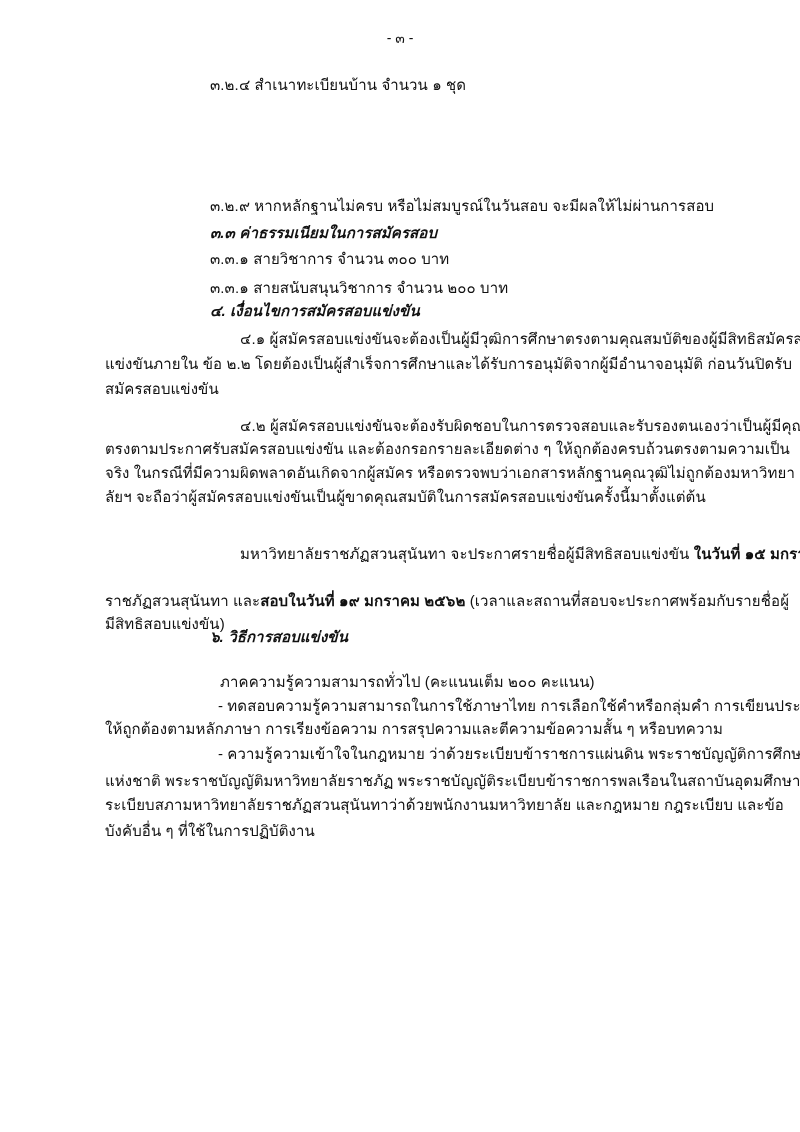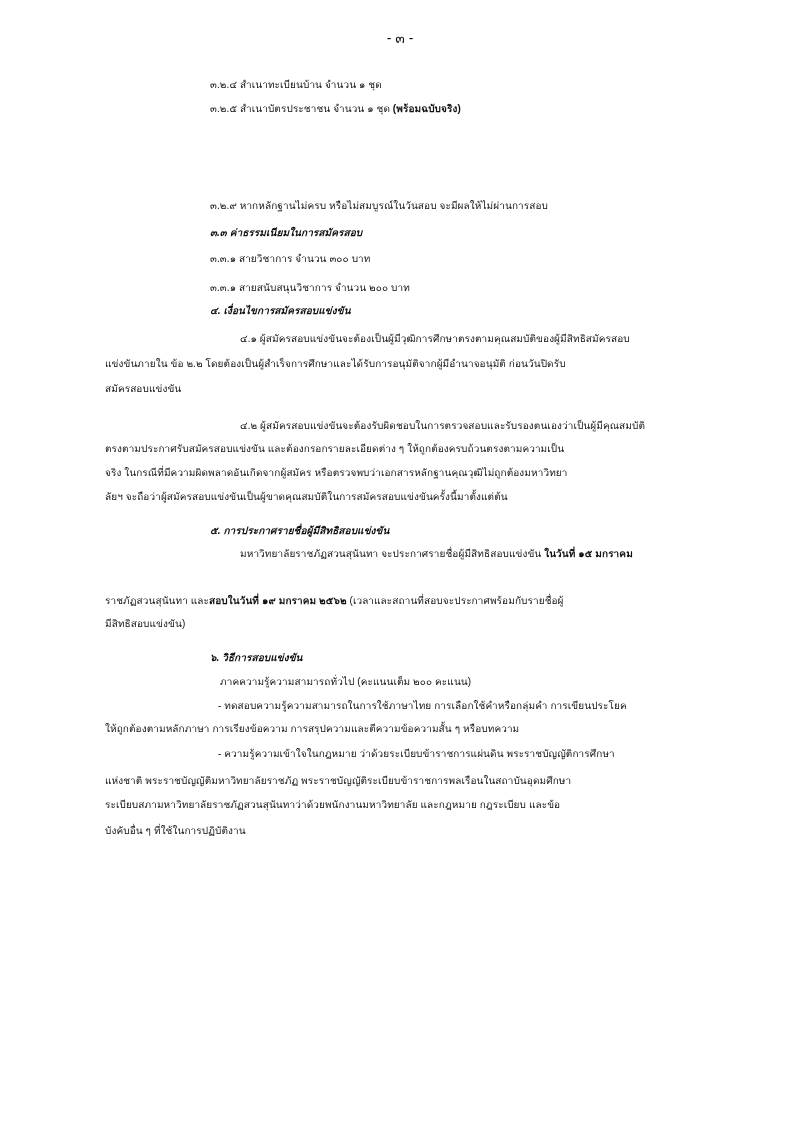--- a/index.html
+++ b/index.html
@@ -8,21 +8,21 @@
     width:800px;
     height:1132px;
     background:#ffffff;
     font-family:"Liberation Sans", sans-serif;
     color:#111111;
     overflow:hidden;
   }
   .ln{
     position:absolute;
     white-space:nowrap;
-    font-size:10px;
+    font-size:15px;
     line-height:22px;
     letter-spacing:0.1px;
     text-align:center;
   }
   .pageno{
     position:absolute;
     top:27px;
     left:0;
     width:100%;
     text-align:center;
@@ -34,51 +34,49 @@
 </style>
 </head>
 <body>
 
 <div class="page">
 
   <div class="pageno">- ๓ -</div>
 
   <div class="ln" style="top:74px;left:210px">๓.๒.๔ สำเนาทะเบียนบ้าน จำนวน ๑ ชุด</div>
 
-  <div class="ln" style="top:98px;left:210px"><span>๓.๒.๕ สำเนาบัตรประชาชน จำนวน ๑ ชุด </span><span class="b">(พร้อมฉบับจริง)</span></div>
 
 
 
 
   <div class="ln" style="top:195px;left:210px">๓.๒.๙ หากหลักฐานไม่ครบ หรือไม่สมบูรณ์ในวันสอบ จะมีผลให้ไม่ผ่านการสอบ</div>
 
   <div class="ln hd" style="top:222px;left:210px">๓.๓ ค่าธรรมเนียมในการสมัครสอบ</div>
   <div class="ln" style="top:248px;left:210px">๓.๓.๑ สายวิชาการ จำนวน ๓๐๐ บาท</div>
   <div class="ln" style="top:277px;left:210px">๓.๓.๑ สายสนับสนุนวิชาการ จำนวน ๒๐๐ บาท</div>
 
   <div class="ln hd" style="top:300px;left:210px">๔. เงื่อนไขการสมัครสอบแข่งขัน</div>
   <div class="ln" style="top:328px;left:240px">๔.๑ ผู้สมัครสอบแข่งขันจะต้องเป็นผู้มีวุฒิการศึกษาตรงตามคุณสมบัติของผู้มีสิทธิสมัครสอบ</div>
   <div class="ln" style="top:353px;left:105px">แข่งขันภายใน ข้อ ๒.๒ โดยต้องเป็นผู้สำเร็จการศึกษาและได้รับการอนุมัติจากผู้มีอำนาจอนุมัติ ก่อนวันปิดรับ</div>
   <div class="ln" style="top:378px;left:105px">สมัครสอบแข่งขัน</div>
 
   <div class="ln" style="top:415px;left:240px">๔.๒ ผู้สมัครสอบแข่งขันจะต้องรับผิดชอบในการตรวจสอบและรับรองตนเองว่าเป็นผู้มีคุณสมบัติ</div>
   <div class="ln" style="top:438px;left:105px">ตรงตามประกาศรับสมัครสอบแข่งขัน และต้องกรอกรายละเอียดต่าง ๆ ให้ถูกต้องครบถ้วนตรงตามความเป็น</div>
   <div class="ln" style="top:462px;left:105px">จริง ในกรณีที่มีความผิดพลาดอันเกิดจากผู้สมัคร หรือตรวจพบว่าเอกสารหลักฐานคุณวุฒิไม่ถูกต้องมหาวิทยา</div>
   <div class="ln" style="top:486px;left:105px">ลัยฯ จะถือว่าผู้สมัครสอบแข่งขันเป็นผู้ขาดคุณสมบัติในการสมัครสอบแข่งขันครั้งนี้มาตั้งแต่ต้น</div>
 
-  <div class="ln hd" style="top:520px;left:210px">๕. การประกาศรายชื่อผู้มีสิทธิสอบแข่งขัน</div>
 
   <div class="ln" style="top:543px;left:240px"><span>มหาวิทยาลัยราชภัฏสวนสุนันทา จะประกาศรายชื่อผู้มีสิทธิสอบแข่งขัน </span><span class="b">ในวันที่ ๑๕ มกราคม</span></div>
 
 
   <div class="ln" style="top:590px;left:105px"><span>ราชภัฏสวนสุนันทา และ</span><span class="b">สอบในวันที่ ๑๙ มกราคม ๒๕๖๒</span><span> (เวลาและสถานที่สอบจะประกาศพร้อมกับรายชื่อผู้</span></div>
 
   <div class="ln" style="top:613px;left:105px">มีสิทธิสอบแข่งขัน)</div>
 
-  <div class="ln hd" style="top:647px;left:210px">๖. วิธีการสอบแข่งขัน</div>
+  <div class="ln hd" style="top:626px;left:210px">๖. วิธีการสอบแข่งขัน</div>
   <div class="ln" style="top:671px;left:220px">ภาคความรู้ความสามารถทั่วไป (คะแนนเต็ม ๒๐๐ คะแนน)</div>
   <div class="ln" style="top:695px;left:218px">- ทดสอบความรู้ความสามารถในการใช้ภาษาไทย การเลือกใช้คำหรือกลุ่มคำ การเขียนประโยค</div>
   <div class="ln" style="top:718px;left:105px">ให้ถูกต้องตามหลักภาษา การเรียงข้อความ การสรุปความและตีความข้อความสั้น ๆ หรือบทความ</div>
   <div class="ln" style="top:743px;left:218px">- ความรู้ความเข้าใจในกฎหมาย ว่าด้วยระเบียบข้าราชการแผ่นดิน พระราชบัญญัติการศึกษา</div>
   <div class="ln" style="top:770px;left:105px">แห่งชาติ พระราชบัญญัติมหาวิทยาลัยราชภัฏ พระราชบัญญัติระเบียบข้าราชการพลเรือนในสถาบันอุดมศึกษา</div>
   <div class="ln" style="top:820px;left:105px">บังคับอื่น ๆ ที่ใช้ในการปฏิบัติงาน</div>
   <div class="ln" style="top:794px;left:105px">ระเบียบสภามหาวิทยาลัยราชภัฏสวนสุนันทาว่าด้วยพนักงานมหาวิทยาลัย และกฎหมาย กฎระเบียบ และข้อ</div>
 
 </div>
 

